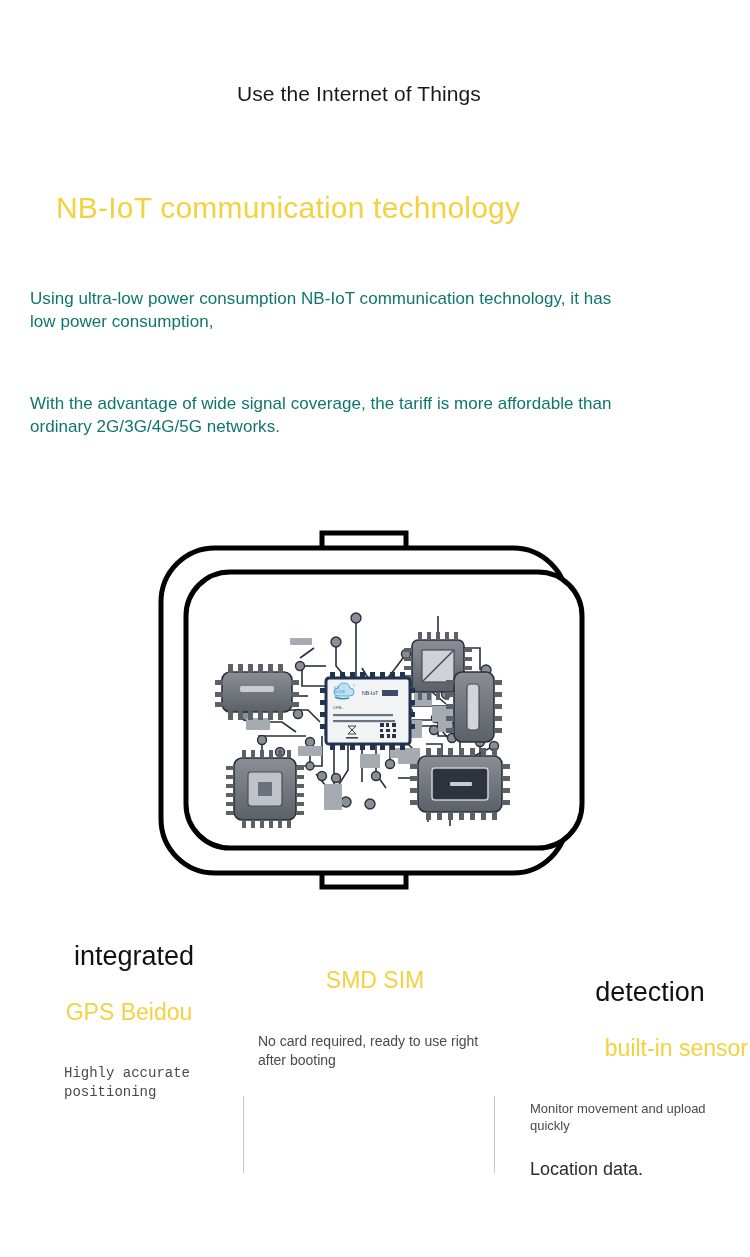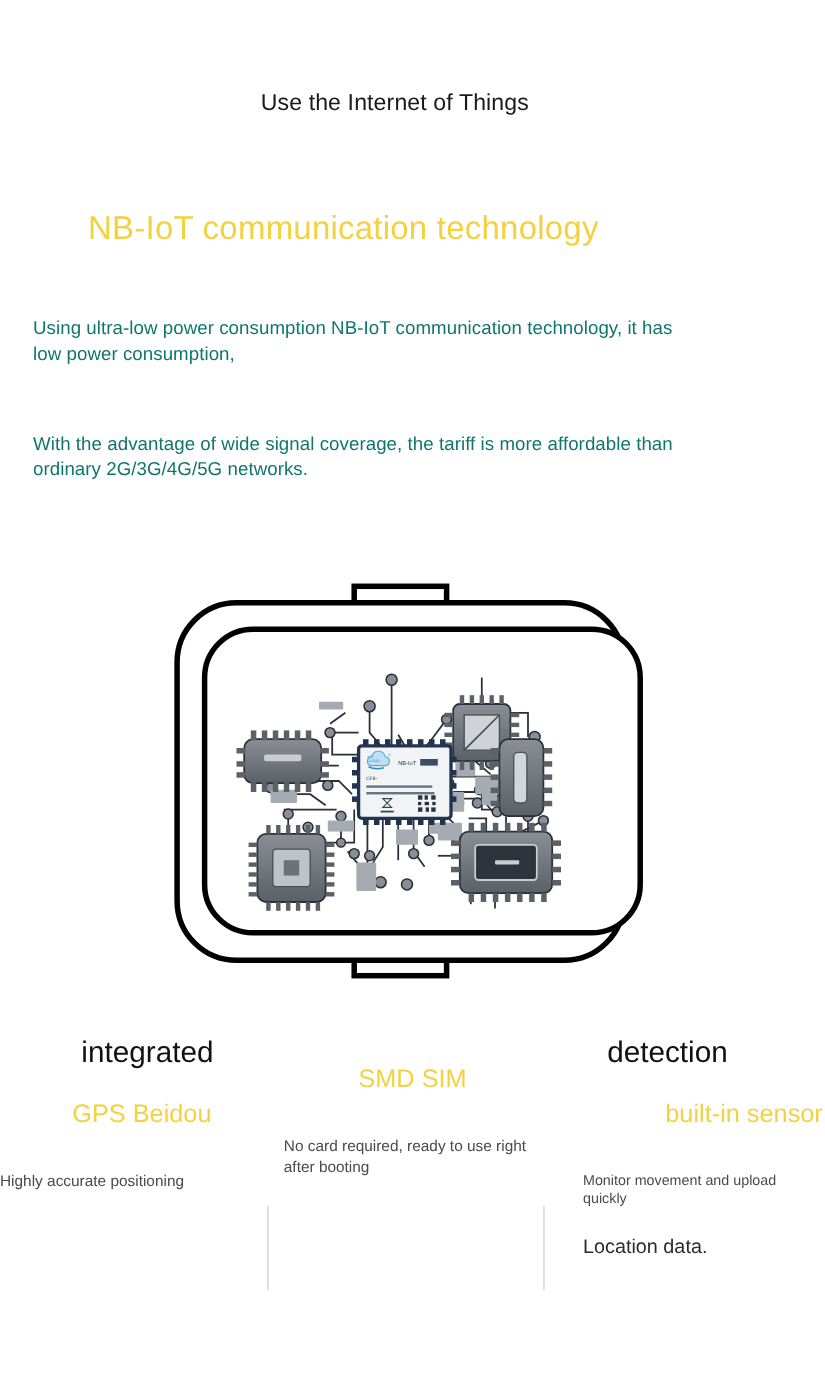--- a/index.html
+++ b/index.html
@@ -22,21 +22,21 @@
     left: 237px;
     top: 81px;
     width: 260px;
     font-size: 21px;
     line-height: 25px;
     color: #1a1a1a;
     letter-spacing: 0.1px;
   }
   .headline {
     position: absolute;
-    left: 80px;
+    left: 56px;
     top: 188px;
     width: 660px;
     font-size: 30px;
     line-height: 40px;
     color: #f3d13f;
     letter-spacing: 0.2px;
     white-space: nowrap;
   }
 
   .para {
@@ -79,40 +79,40 @@
 
   .feat-title {
     font-size: 27px;
     line-height: 32px;
     color: #111111;
     text-align: center;
     white-space: nowrap;
   }
   .feat-0 .feat-title { padding-left: 18px; }
   .feat-1 .feat-title { padding-left: 0px; }
-  .feat-2 .feat-title { padding-left: 0px; text-align: left; padding-left: 54px; }
+  .feat-2 .feat-title { padding-left: 0px; text-align: center; padding-left: 54px; margin-top: 36px; }
 
   .feat-sub {
     margin-top: 26px;
     font-size: 23px;
     line-height: 28px;
     color: #f3d13f;
     text-align: center;
     white-space: nowrap;
   }
   .feat-0 .feat-sub { padding-left: 8px; }
   .feat-2 .feat-sub { text-align: right; padding-left: 12px; }
 
   .feat-body {
     margin-top: 38px;
     font-size: 14px;
     line-height: 19px;
     color: #4a4a4a;
   }
-  .feat-0 .feat-body { width: 170px; }
+  .feat-0 .feat-body { padding-left: 64px; width: 170px; font-family: Liberation Mono, monospace; }
   .feat-1 .feat-body { padding-left: 8px; width: 225px; }
   .feat-2 .feat-body { padding-left: 32px; width: 210px; font-size: 13px; line-height: 17px; }
 
   .feat-body-extra {
     margin-top: 24px;
     font-size: 18px;
     line-height: 22px;
     color: #2b2b2b;
     padding-left: 32px;
   }

